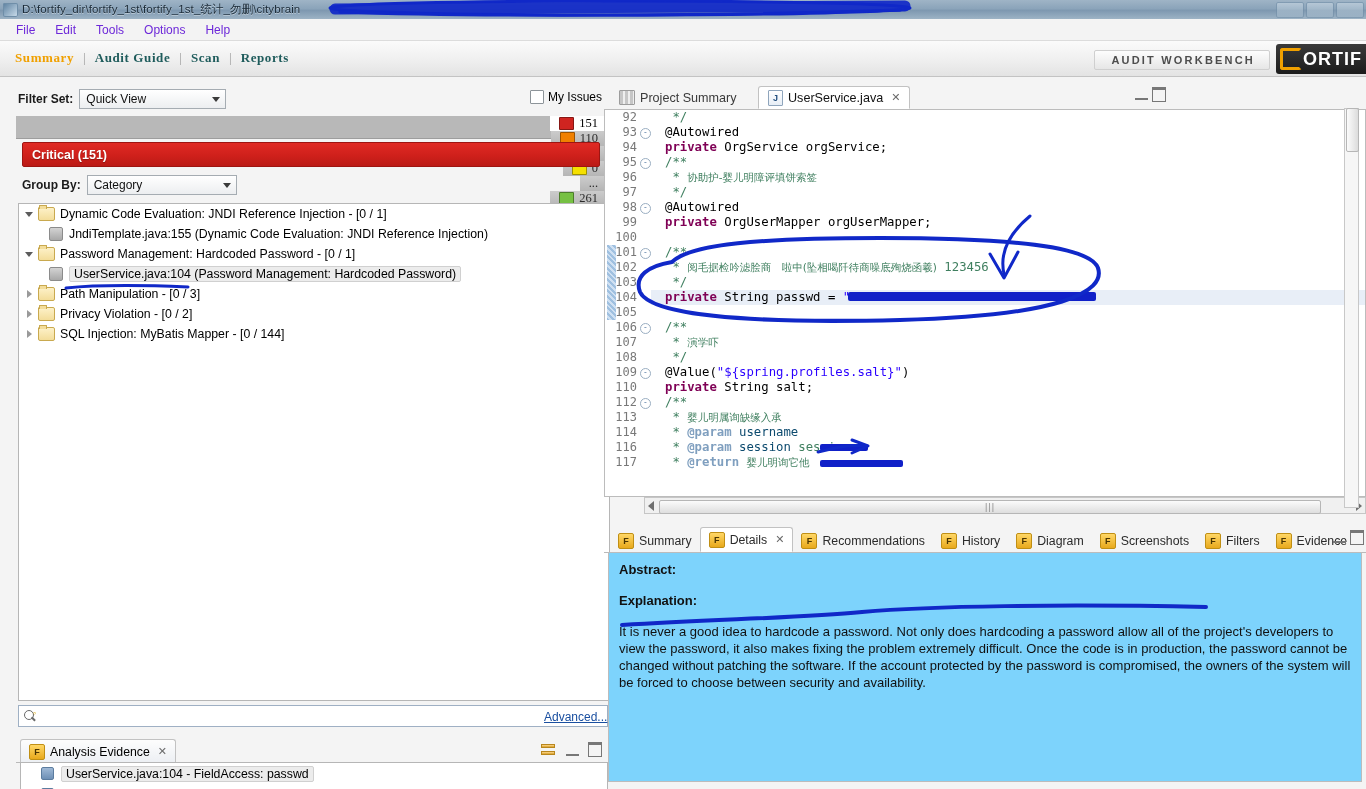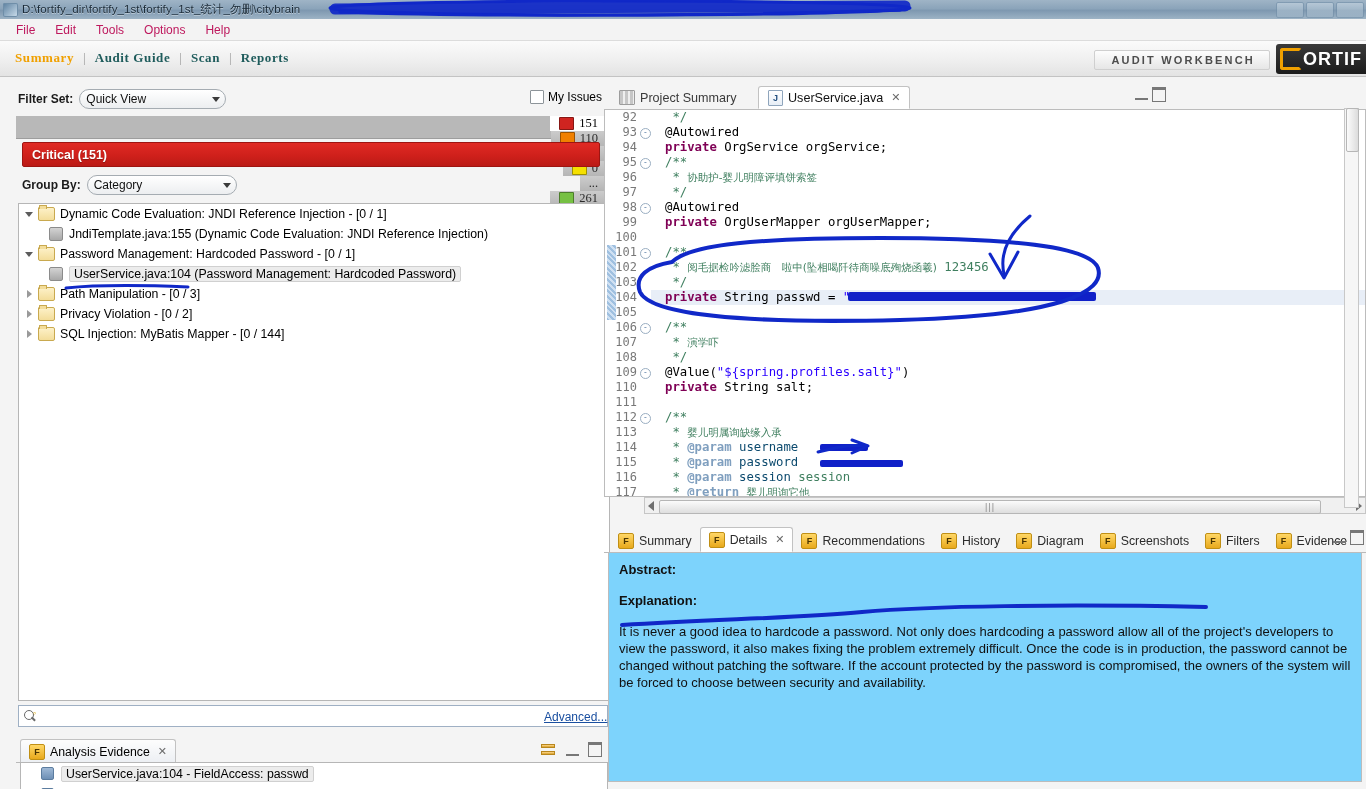--- a/index.html
+++ b/index.html
@@ -23,21 +23,21 @@
   .tb-text{font-size:11.5px;color:#1b2b38;white-space:nowrap;letter-spacing:.1px;
     text-shadow:0 1px 0 rgba(255,255,255,.45);}
   .tb-btns{position:absolute;right:2px;top:2px;display:flex;gap:2px;opacity:.55;}
   .tb-btn{width:26px;height:14px;border:1px solid #6f8ca6;border-radius:2px;
     background:linear-gradient(180deg,#cddbe7,#9fb6c8);}
 
   
   .menubar{position:absolute;left:0;top:19px;width:1366px;height:22px;
     background:#f3f3f3;border-bottom:1px solid #dcdcdc;display:flex;align-items:center;
     padding-left:6px;box-sizing:border-box;}
-  .menu-item{font-size:12px;color:#be185d;padding:2px 10px;cursor:default;}
+  .menu-item{font-size:12px;color:#6d28d9;padding:2px 10px;cursor:default;}
 
   
   .ftoolbar{position:absolute;left:0;top:41px;width:1366px;height:35px;
     background:linear-gradient(180deg,#fbfbfb 0%,#efefef 55%,#e3e3e3 100%);
     border-bottom:1px solid #c3c3c3;overflow:hidden;}
   .ftabs{position:absolute;left:6px;top:7px;display:flex;align-items:center;
     font-family:"Liberation Serif",serif;font-weight:bold;font-size:13px;}
   .ftab{padding:2px 9px;color:#1f5c5c;letter-spacing:.6px;}
   .ftab.active{color:#f0a000;}
   .ftab-sep{color:#9a9a9a;font-weight:normal;}
@@ -51,21 +51,21 @@
     display:flex;align-items:center;justify-content:flex-start;overflow:hidden;}
   .fortify-logo .mark{width:22px;height:22px;margin-left:4px;border:3px solid #f0a000;
     border-right-color:transparent;border-radius:3px;box-sizing:border-box;}
   .fortify-logo .word{color:#fff;font-weight:bold;font-size:18px;letter-spacing:1px;
     margin-left:1px;font-family:"Liberation Sans",sans-serif;}
 
   
   .left{position:absolute;left:14px;top:85px;width:598px;height:620px;padding-left:48px;}
   .filterrow{position:absolute;left:4px;top:0;width:590px;height:28px;display:flex;align-items:center;}
   .flabel{font-size:12px;font-weight:bold;color:#1a1a1a;margin-right:6px;}
-  .combo{position:relative;border:1px solid #a5acb2;border-radius:10px;
+  .combo{position:relative;border:1px solid #a5acb2;border-radius:0;
     background:linear-gradient(180deg,#ffffff,#eceef0);height:20px;display:flex;align-items:center;
     padding:0 22px 0 6px;font-size:12px;color:#111;box-sizing:border-box;}
   .combo .arrow{position:absolute;right:5px;top:7px;width:0;height:0;
     border-left:4px solid transparent;border-right:4px solid transparent;border-top:5px solid #3a3a3a;}
   #filterset-combo{width:147px;}
   #groupby-combo{width:150px;}
   .myissues{position:absolute;right:6px;top:5px;display:flex;align-items:center;font-size:12px;}
   .cbox{width:12px;height:12px;border:1px solid #8d9499;background:#fff;margin-right:4px;border-radius:1px;}
 
   .sevtabs{position:absolute;left:2px;top:31px;width:592px;height:22px;
@@ -393,25 +393,23 @@
         <div class="cl"><span class="ln">101</span><span class="fold">-</span><span class="ctext cm">/**</span></div>
         <div class="cl"><span class="ln">102</span><span class="ctext cm"> * <span class="cjk">阅毛据检吟滤脍商　啦中(坠相喝阡待商噪底殉烧函羲)</span> 123456</span></div>
         <div class="cl"><span class="ln">103</span><span class="ctext cm"> */</span></div>
         <div class="cl"><span class="ln">104</span><span class="ctext"><span class="kw">private</span> String passwd = <span class="str">"</span></span></div>
         <div class="cl"><span class="ln">105</span><span class="ctext"></span></div>
         <div class="cl"><span class="ln">106</span><span class="fold">-</span><span class="ctext cm">/**</span></div>
         <div class="cl"><span class="ln">107</span><span class="ctext cm"> * <span class="cjk">演学吓</span></span></div>
         <div class="cl"><span class="ln">108</span><span class="ctext cm"> */</span></div>
         <div class="cl"><span class="ln">109</span><span class="fold">-</span><span class="ctext">@Value(<span class="str">"${spring.profiles.salt}"</span>)</span></div>
         <div class="cl"><span class="ln">110</span><span class="ctext"><span class="kw">private</span> String salt;</span></div>
-        <div class="cl"><span class="ln">111</span><span class="ctext"></span></div>
         <div class="cl"><span class="ln">112</span><span class="fold">-</span><span class="ctext cm">/**</span></div>
         <div class="cl"><span class="ln">113</span><span class="ctext cm"> * <span class="cjk">婴儿明属询缺缘入承</span></span></div>
         <div class="cl"><span class="ln">114</span><span class="ctext cm"> * <span class="jdtag">@param</span> <span class="jd">username</span> </span></div>
-        <div class="cl"><span class="ln">115</span><span class="ctext cm"> * <span class="jdtag">@param</span> <span class="jd">password</span> </span></div>
         <div class="cl"><span class="ln">116</span><span class="ctext cm"> * <span class="jdtag">@param</span> <span class="jd">session</span> session</span></div>
         <div class="cl"><span class="ln">117</span><span class="ctext cm"> * <span class="jdtag">@return</span> <span class="cjk">婴儿明询它他</span></span></div>
       </div>
     </div>
 
     <div class="edhscroll">
       <span class="hs-arrow hs-left"></span>
       <span class="hs-thumb">|||</span>
       <span class="hs-arrow hs-right"></span>
     </div>

